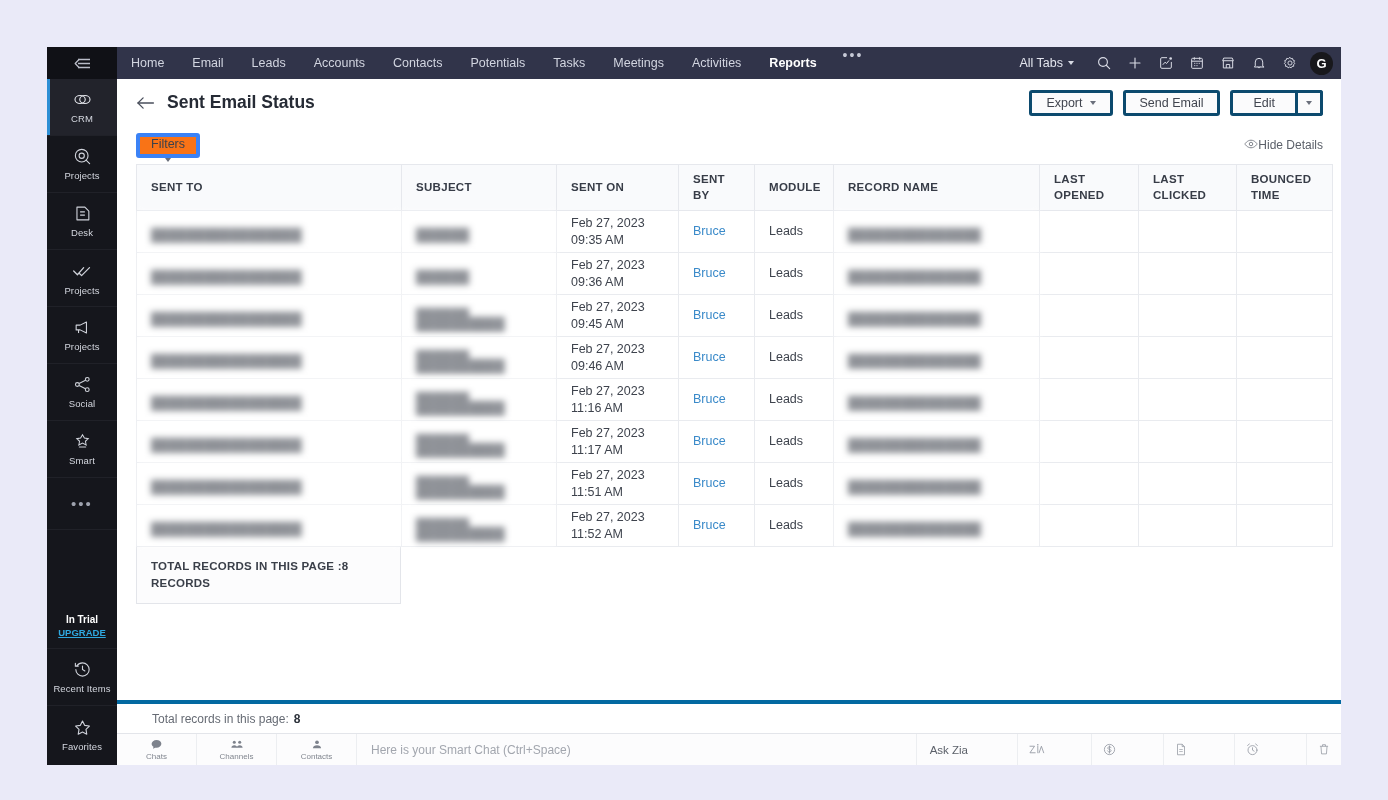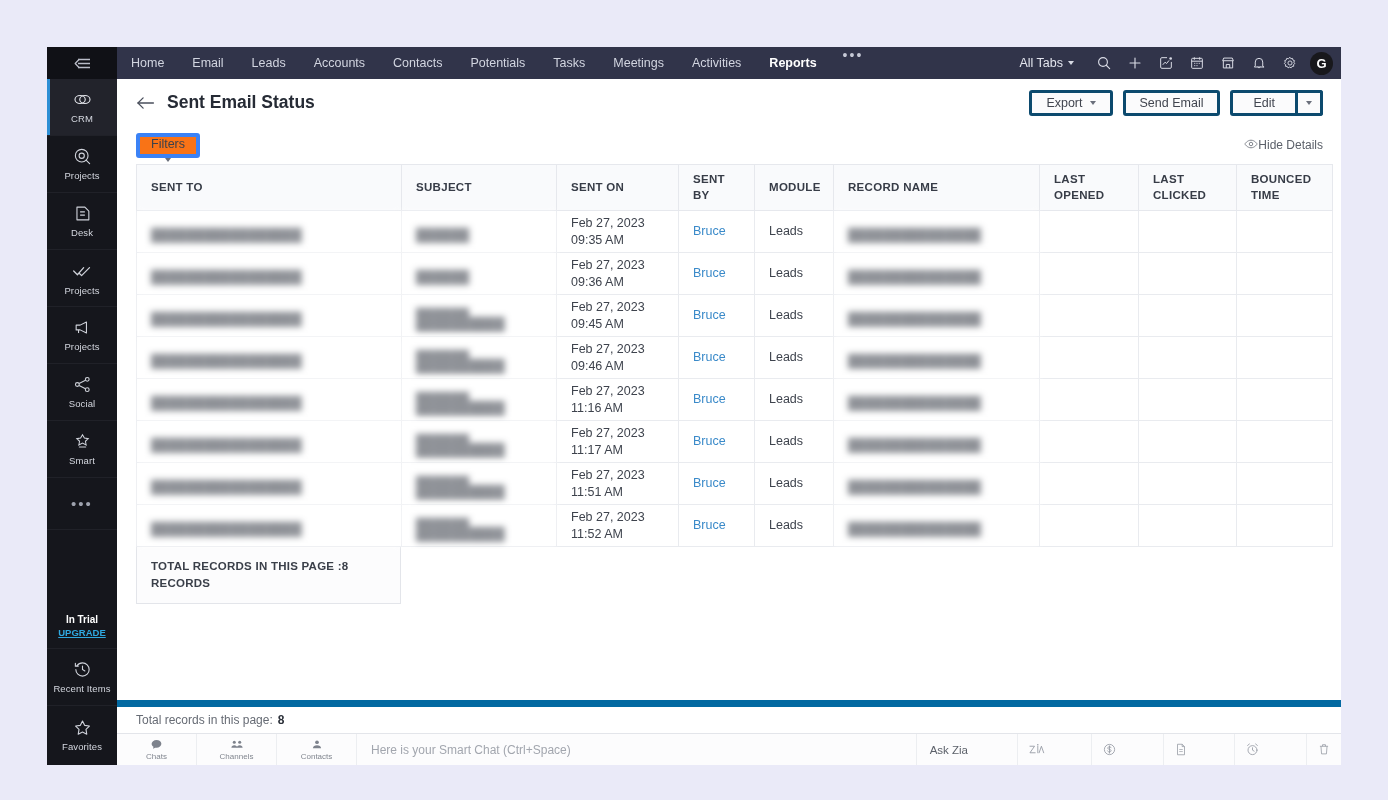--- a/index.html
+++ b/index.html
@@ -245,23 +245,23 @@
     font-weight: bold;
     color: #3a3f49;
     letter-spacing: .25px;
     padding: 11px 14px 12px;
     line-height: 1.45;
   }
 
   
   .statusbar {
     height: 33px;
-    border-top: 7px solid #0369a1;
+    border-top: 4px solid #0369a1;
     display: flex; align-items: center;
-    padding: 0 19px;
+    padding: 0 35px;
     flex: none;
     font-size: 12px;
     color: #666b74;
   }
   .statusbar b { color: #2c313a; }
 
   
   .chatbar {
     height: 32px;
     background: #fcfcfd;

